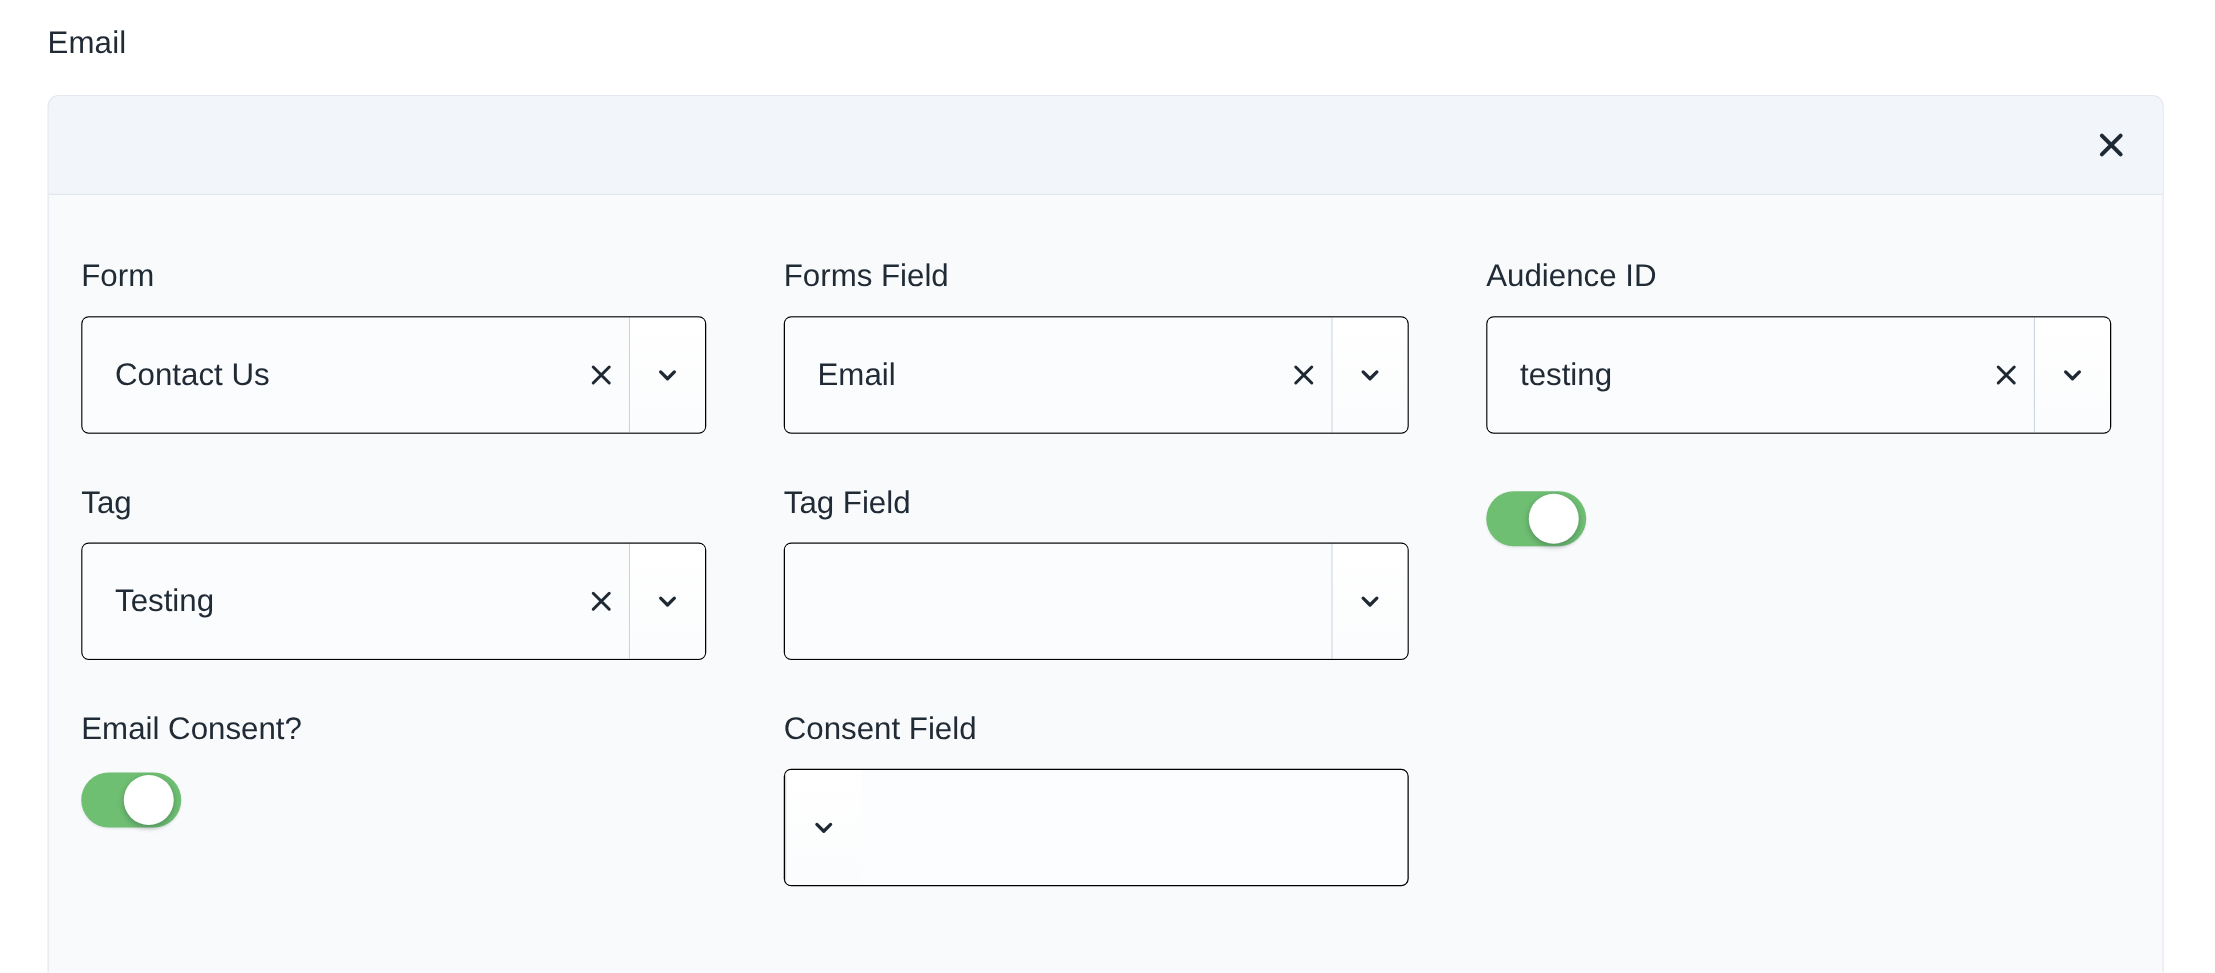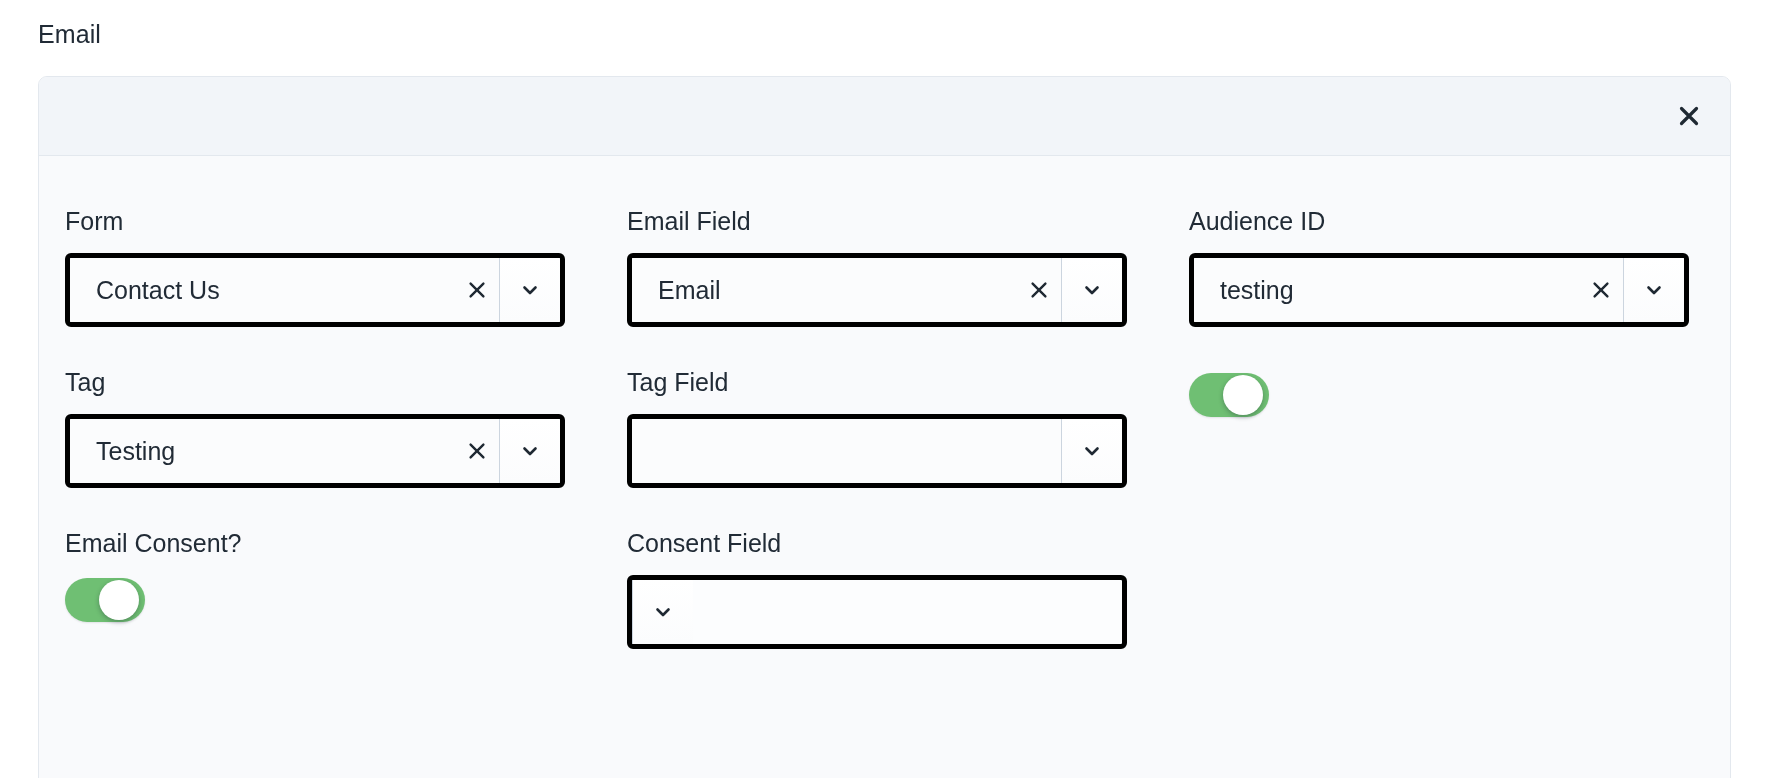--- a/index.html
+++ b/index.html
@@ -104,23 +104,23 @@
     color: #212b36;
     margin-bottom: 17px;
     white-space: nowrap;
   }
 
   
   .select-control {
     display: flex;
     align-items: stretch;
     width: 500px;
-    height: 74px;
+    height: 94px;
     background: #fcfdfe;
-    border: 5px solid #000000;
+    border: 1px solid #000000;
     border-radius: 6px;
     overflow: hidden;
   }
 
   .select-value-area {
     position: relative;
     flex: 1 1 auto;
     display: flex;
     align-items: center;
     min-width: 0;
@@ -233,21 +233,21 @@
                 </button>
               </div>
               <button class="dropdown-button" aria-label="Open">
                 <svg width="24" height="24" viewBox="0 0 24 24">
                   <path d="M6.5 9.5 L12 15 L17.5 9.5" fill="none" stroke="#1f2933" stroke-width="2.6" stroke-linecap="round" stroke-linejoin="round"></path>
                 </svg>
               </button>
             </div>
           </div>
           <div class="field">
-            <div class="field-label">Email Field</div>
+            <div class="field-label">Forms Field</div>
             <div class="select-control">
               <div class="select-value-area">
                 <div class="select-value">Email</div>
                 <button class="clear-button" aria-label="Clear">
                   <svg width="20" height="20" viewBox="0 0 20 20">
                     <path d="M3.6 3.6 L16.4 16.4 M16.4 3.6 L3.6 16.4" stroke="#1f2933" stroke-width="2.4" stroke-linecap="round"></path>
                   </svg>
                 </button>
               </div>
               <button class="dropdown-button" aria-label="Open">

